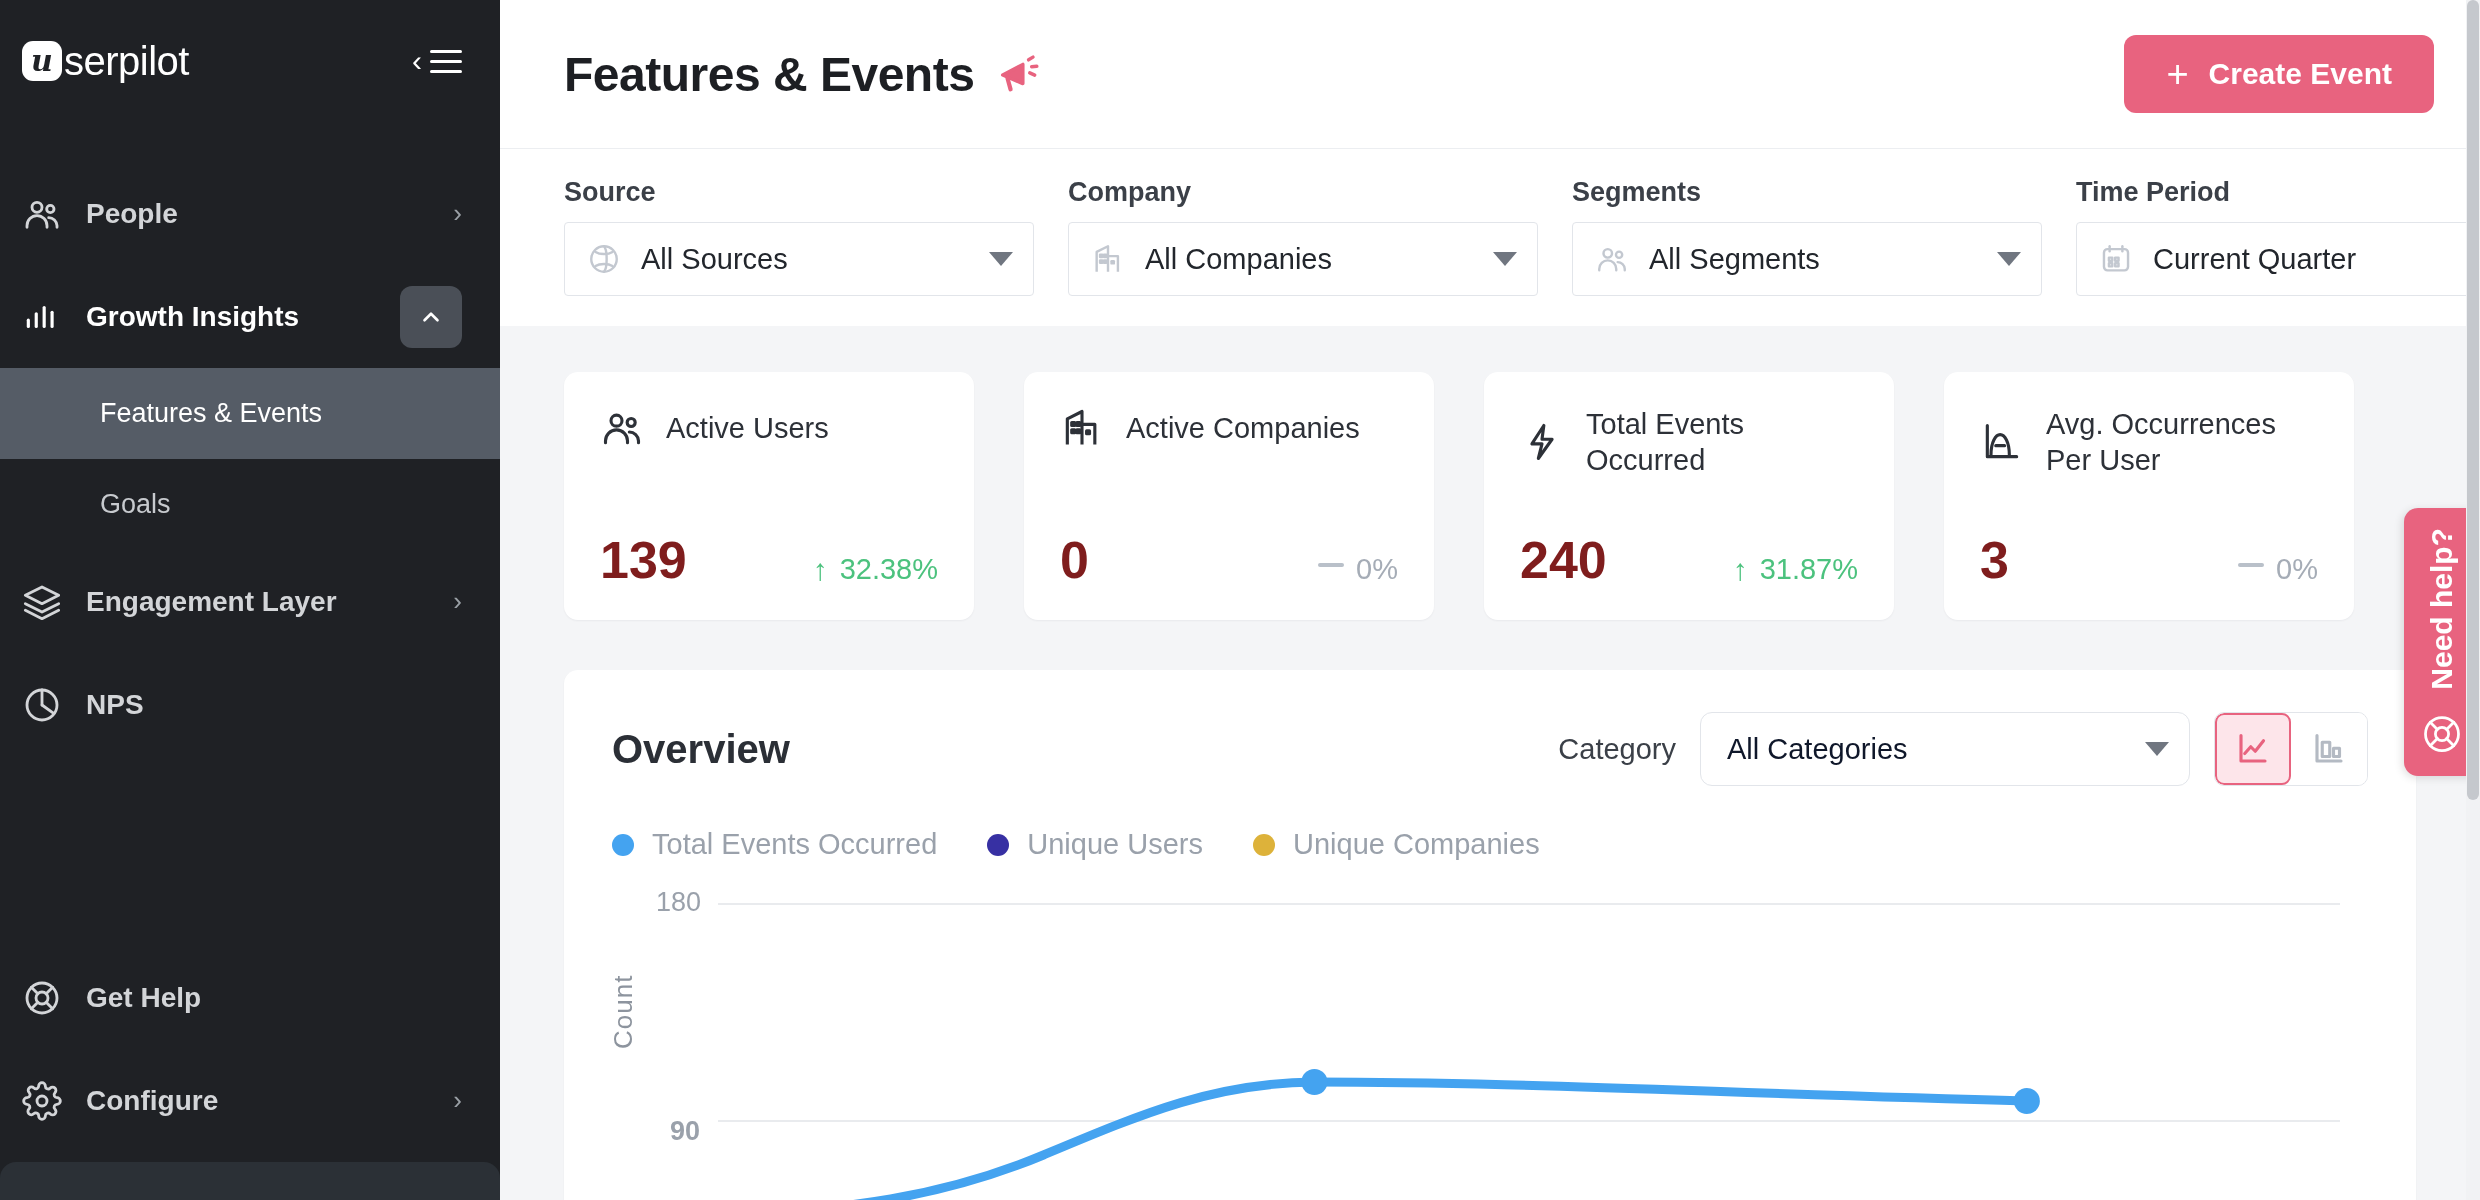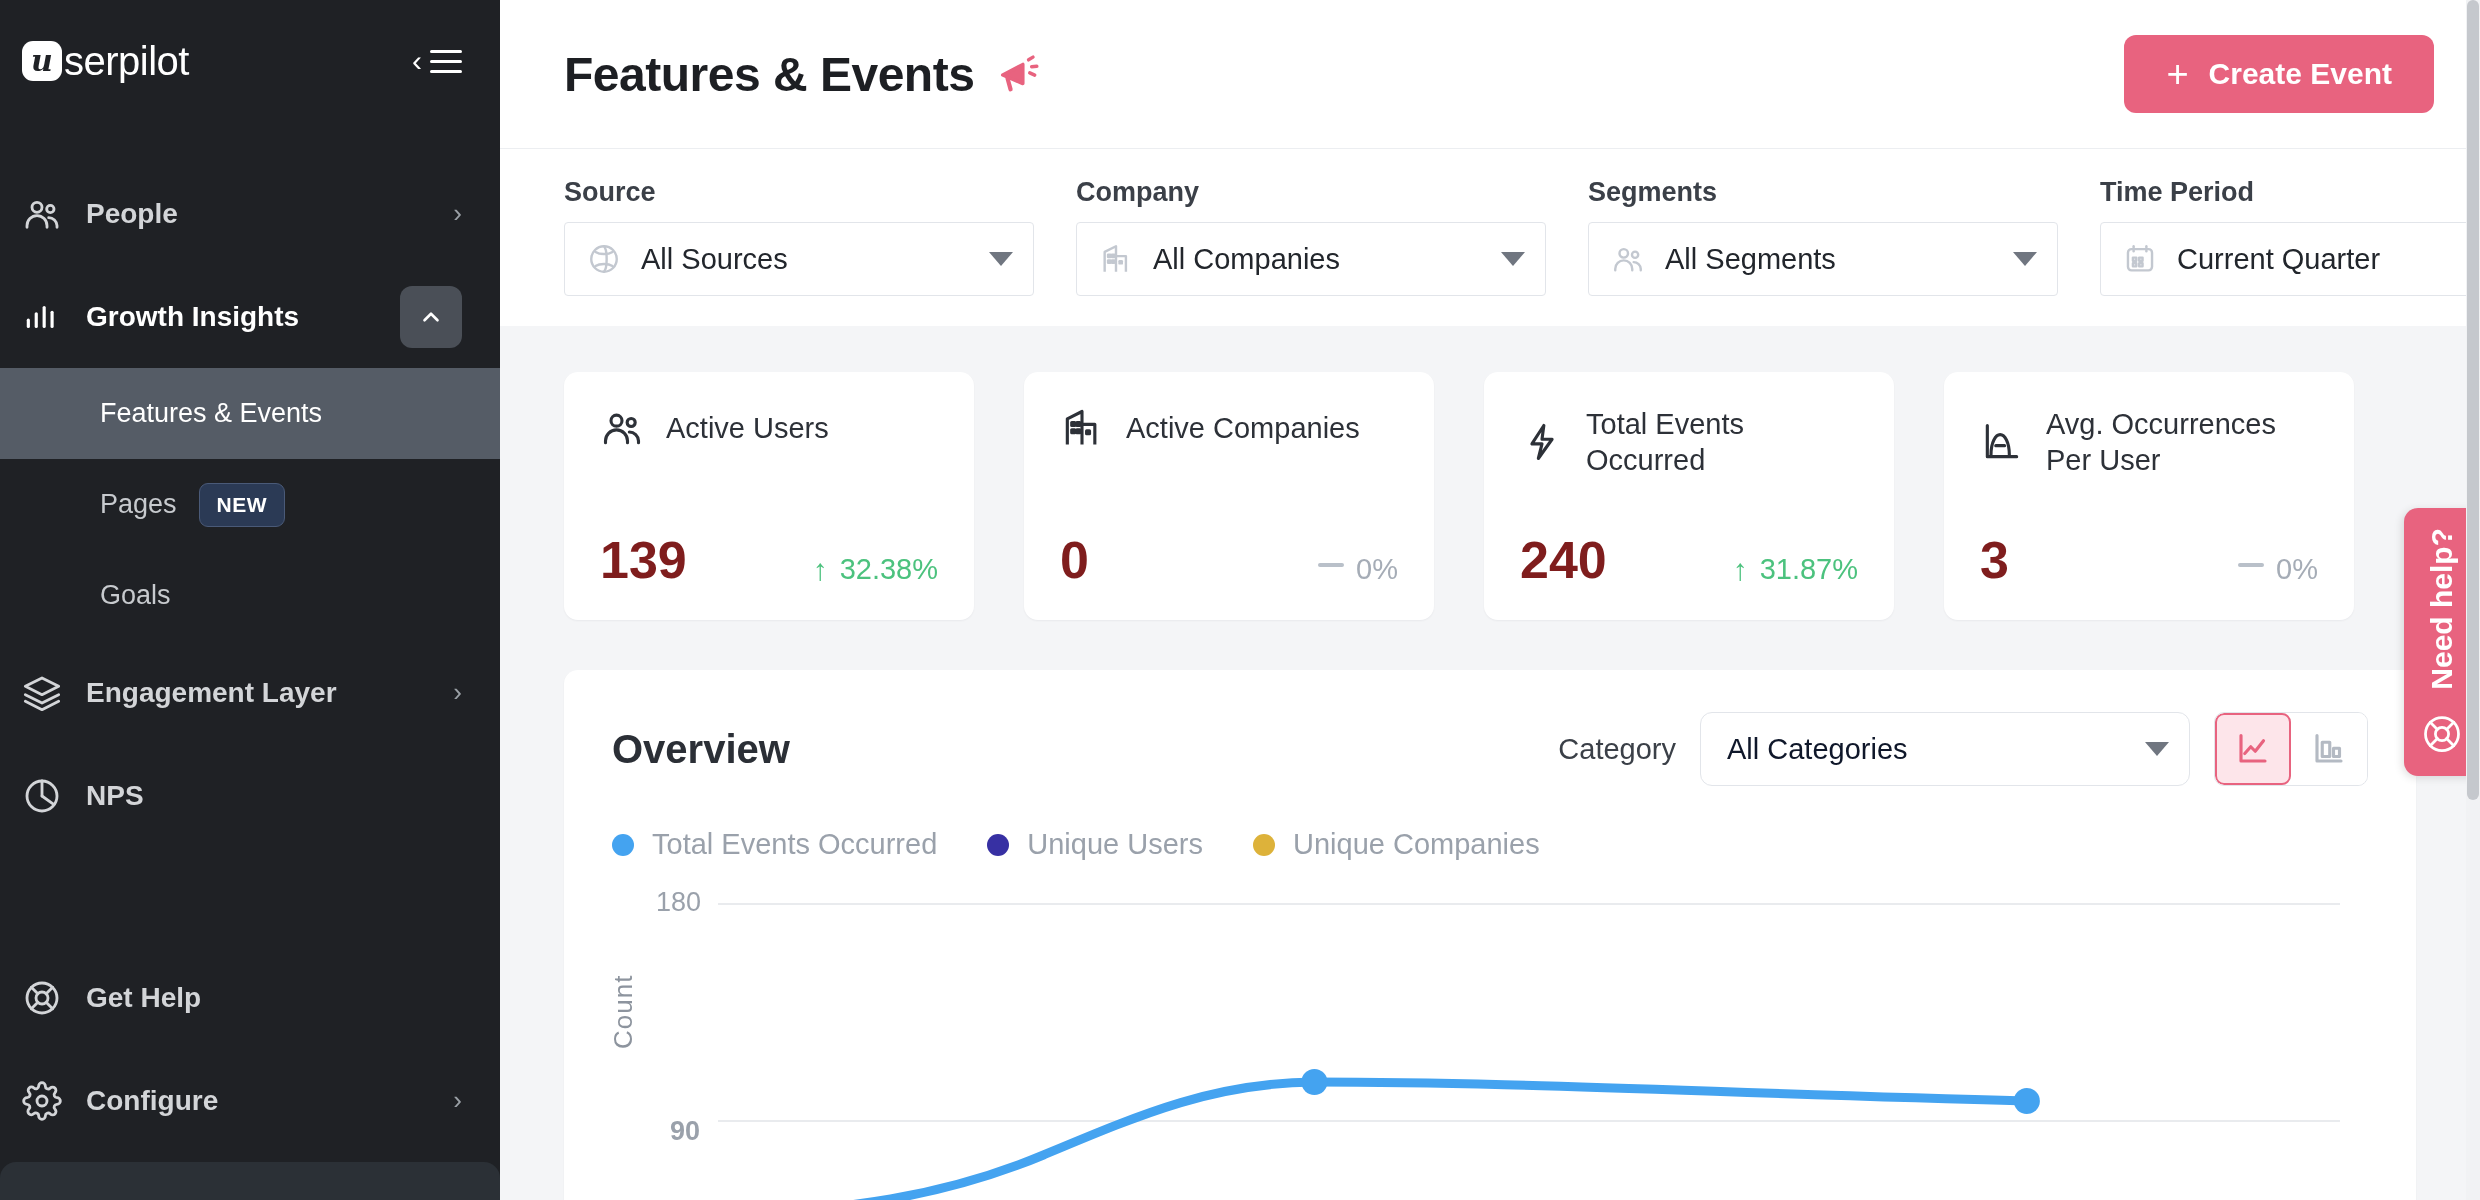--- a/index.html
+++ b/index.html
@@ -86,21 +86,21 @@
   .create-btn {
     background: #e8637f; color: #ffffff; border: none; border-radius: 12px;
     height: 78px; padding: 0 42px; font-size: 30px; font-weight: 700;
     display: flex; align-items: center; gap: 20px; cursor: pointer;
     font-family: "Liberation Sans", sans-serif;
   }
   .create-btn .plus { font-size: 38px; font-weight: 400; line-height: 1; }
 
   .filterbar {
     background: #ffffff; border-top: 1px solid #eceef1;
-    height: 178px; display: flex; align-items: flex-start; gap: 12px;
+    height: 178px; display: flex; align-items: flex-start; gap: 4px;
     padding: 28px 0 0 64px;
   }
   .filter { display: flex; flex-direction: column; gap: 14px; }
   .filter-label { font-size: 27px; color: #3b4048; font-weight: 700; }
   .filter-field {
     height: 74px; border: 1.5px solid #e2e5ea; border-radius: 4px;
     display: flex; align-items: center; gap: 20px;
     padding: 0 20px 0 22px; background: #ffffff; cursor: pointer;
   }
   .filter-field .val { font-size: 29px; color: #22262c; flex: 1 1 auto; white-space: nowrap; }
@@ -226,24 +226,20 @@
         <span class="lbl">Growth Insights</span>
         <span class="sb-collapse-btn">
           <svg class="i" width="26" height="26" viewBox="0 0 24 24" fill="none" stroke="#ffffff" stroke-width="2.4" stroke-linecap="round" stroke-linejoin="round">
               <polyline points="6 15 12 9 18 15"></polyline>
             </svg>
         </span>
       </div>
 
       <div class="sb-sub selected">
         <span>Features &amp; Events</span>
-      </div>
-      <div class="sb-sub">
-        <span>Pages</span>
-        <span class="badge-new">NEW</span>
       </div>
       <div class="sb-sub">
         <span>Goals</span>
       </div>
 
       <div class="sb-item">
         <span class="ico">
           <svg class="i" width="40" height="40" viewBox="0 0 24 24" fill="none" stroke="#d3d5d8" stroke-width="1.7" stroke-linecap="round" stroke-linejoin="round">
             <polygon points="12 3 22 8 12 13 2 8 12 3"></polygon>
               <polyline points="2 13 12 18 22 13"></polyline>

